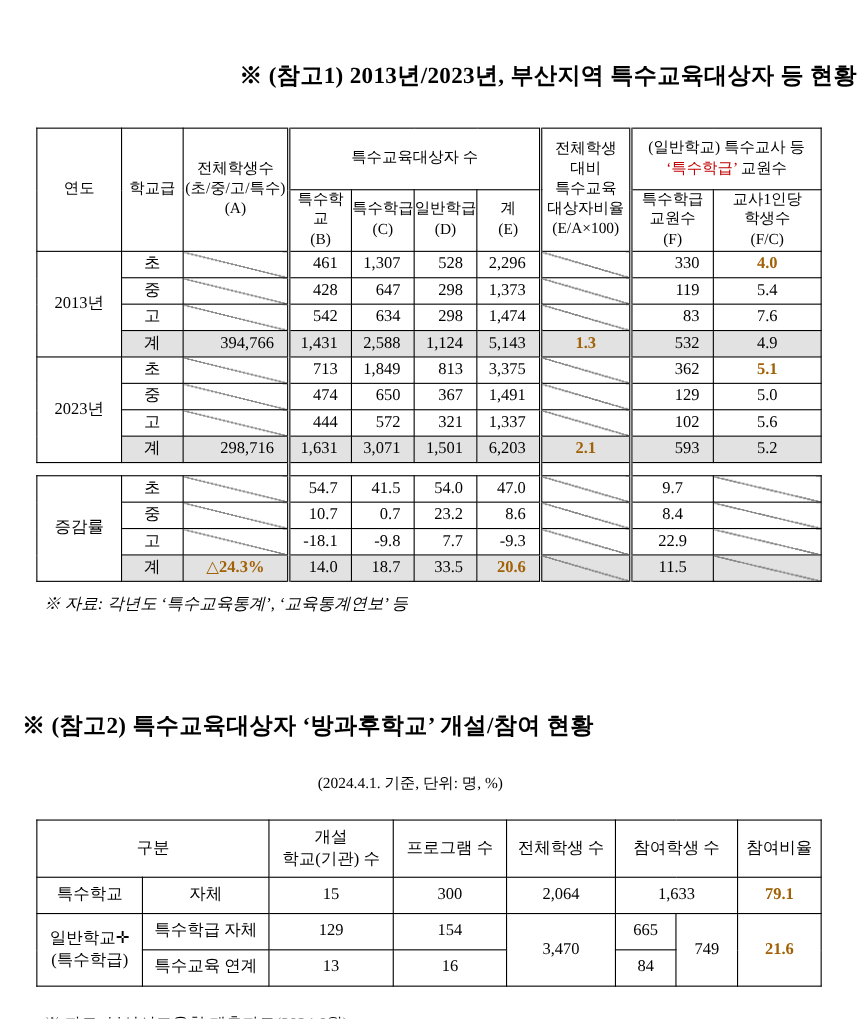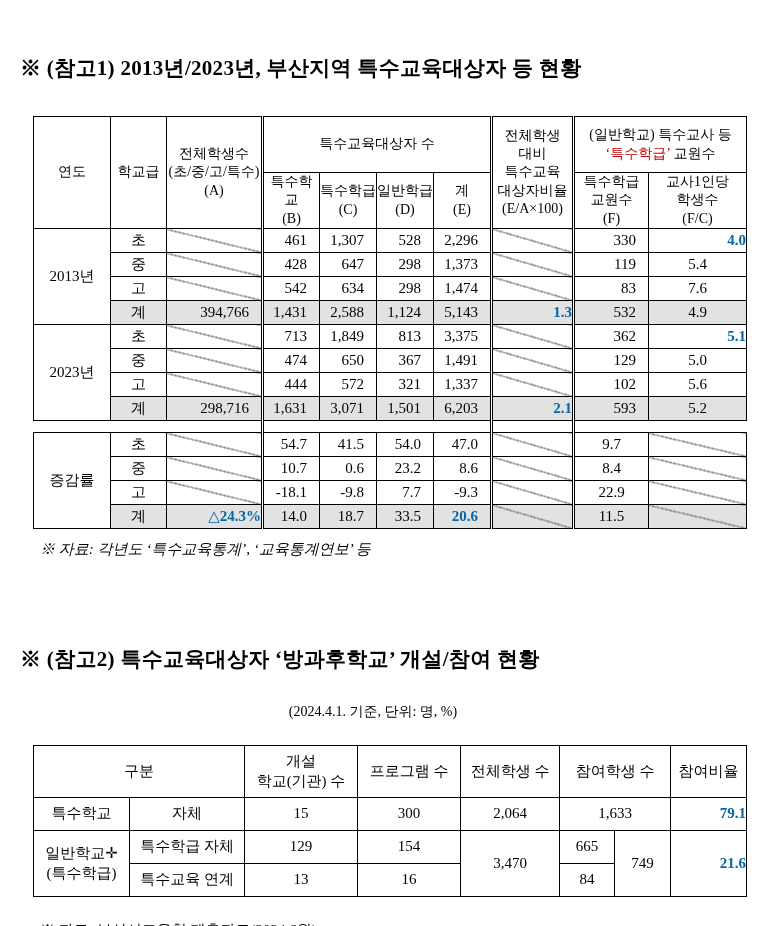--- a/index.html
+++ b/index.html
@@ -4,21 +4,21 @@
 <style>
   * { box-sizing: border-box; margin: 0; padding: 0; }
   html, body { background: #ffffff; }
   body {
     width: 779px; height: 926px;
     font-family: "Liberation Serif", "DejaVu Serif", serif;
     color: #000;
     overflow: hidden;
   }
   .title { font-size: 21px; font-weight: bold; letter-spacing: 0.3px; }
-  #title1 { margin: 54px 0 0 20px; }
+  #title1 { margin: 54px 0 0 20px; text-align: right; }
   #title2 { margin: 86px 12px 0 20px; }
   .fn { font-size: 15px; margin-left: 40px; }
   #source1 { margin-top: 11px; font-style: italic; }
   #unit-note { width: 746px; text-align: center; font-size: 14px; margin-top: 30px; }
   #source2 { margin-top: 24px; }
   #dagger-note { margin-top: 8px; }
 
   table { border-collapse: collapse; table-layout: fixed; margin-left: 33px; }
   th, td {
     border: 1px solid #000;
@@ -31,21 +31,21 @@
   #t1 .hrow2 th { height: 56px; }
   #t1 th { font-size: 14px; }
   #t1 tr.data td { height: 24px; }
   #t2 { margin-top: 24px; width: 713px; }
   #t2 .hrow th { height: 52px; font-size: 15px; }
   #t2 tr.data td { height: 33px; }
 
   .num { text-align: right; padding-right: 12px; }
   .dl { border-left: 3px double #000; }
   .gray { background-color: #e2e2e2; }
-  .red { color: #0369a1; font-weight: bold; text-align: right; }
+  .red { color: #a16207; font-weight: bold; }
   .redtext { color: #c00000; }
   .diag {
     background-image: linear-gradient(to top right,
       transparent calc(50% - 0.7px),
       #8a8a8a calc(50% - 0.7px),
       #8a8a8a calc(50% + 0.7px),
       transparent calc(50% + 0.7px));
   }
   tr.spacer td { border: none; height: 12px; background: #fff; }
   tr.spacer td.dl { border-left: 3px double #000; }
@@ -219,21 +219,21 @@
     <td class="num">54.0</td>
     <td class="num">47.0</td>
     <td class="diag dl"></td>
     <td class="dl">9.7</td>
     <td class="diag"></td>
   </tr>
   <tr class="data">
     <td>중</td>
     <td class="diag"></td>
     <td class="num dl">10.7</td>
-    <td class="num">0.6</td>
+    <td class="num">0.7</td>
     <td class="num">23.2</td>
     <td class="num">8.6</td>
     <td class="diag dl"></td>
     <td class="dl">8.4</td>
     <td class="diag"></td>
   </tr>
   <tr class="data">
     <td>고</td>
     <td class="diag"></td>
     <td class="num dl">-18.1</td>

